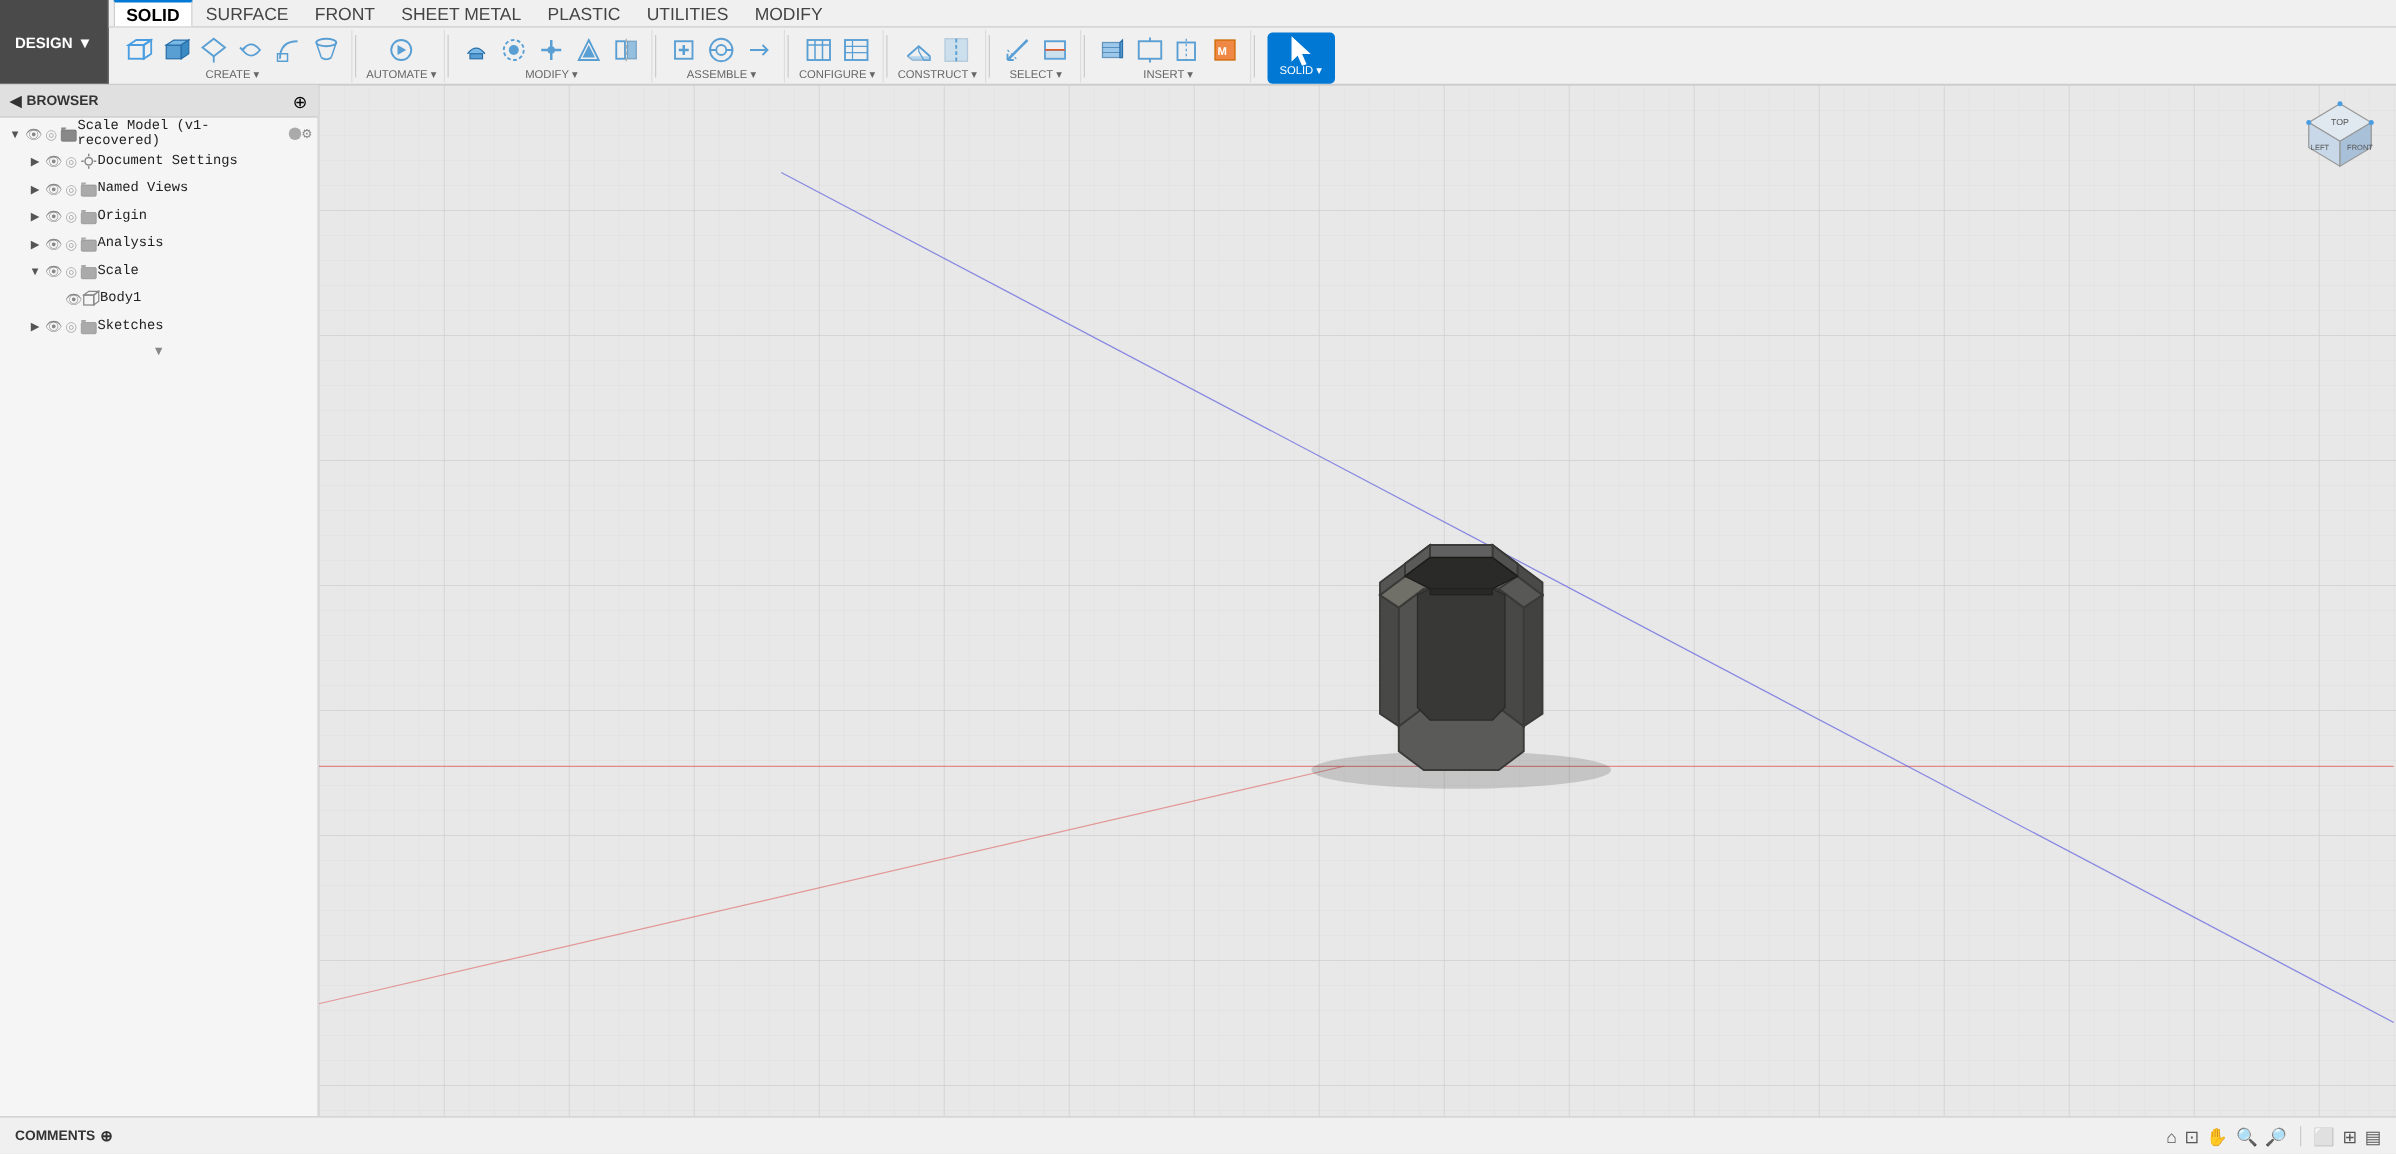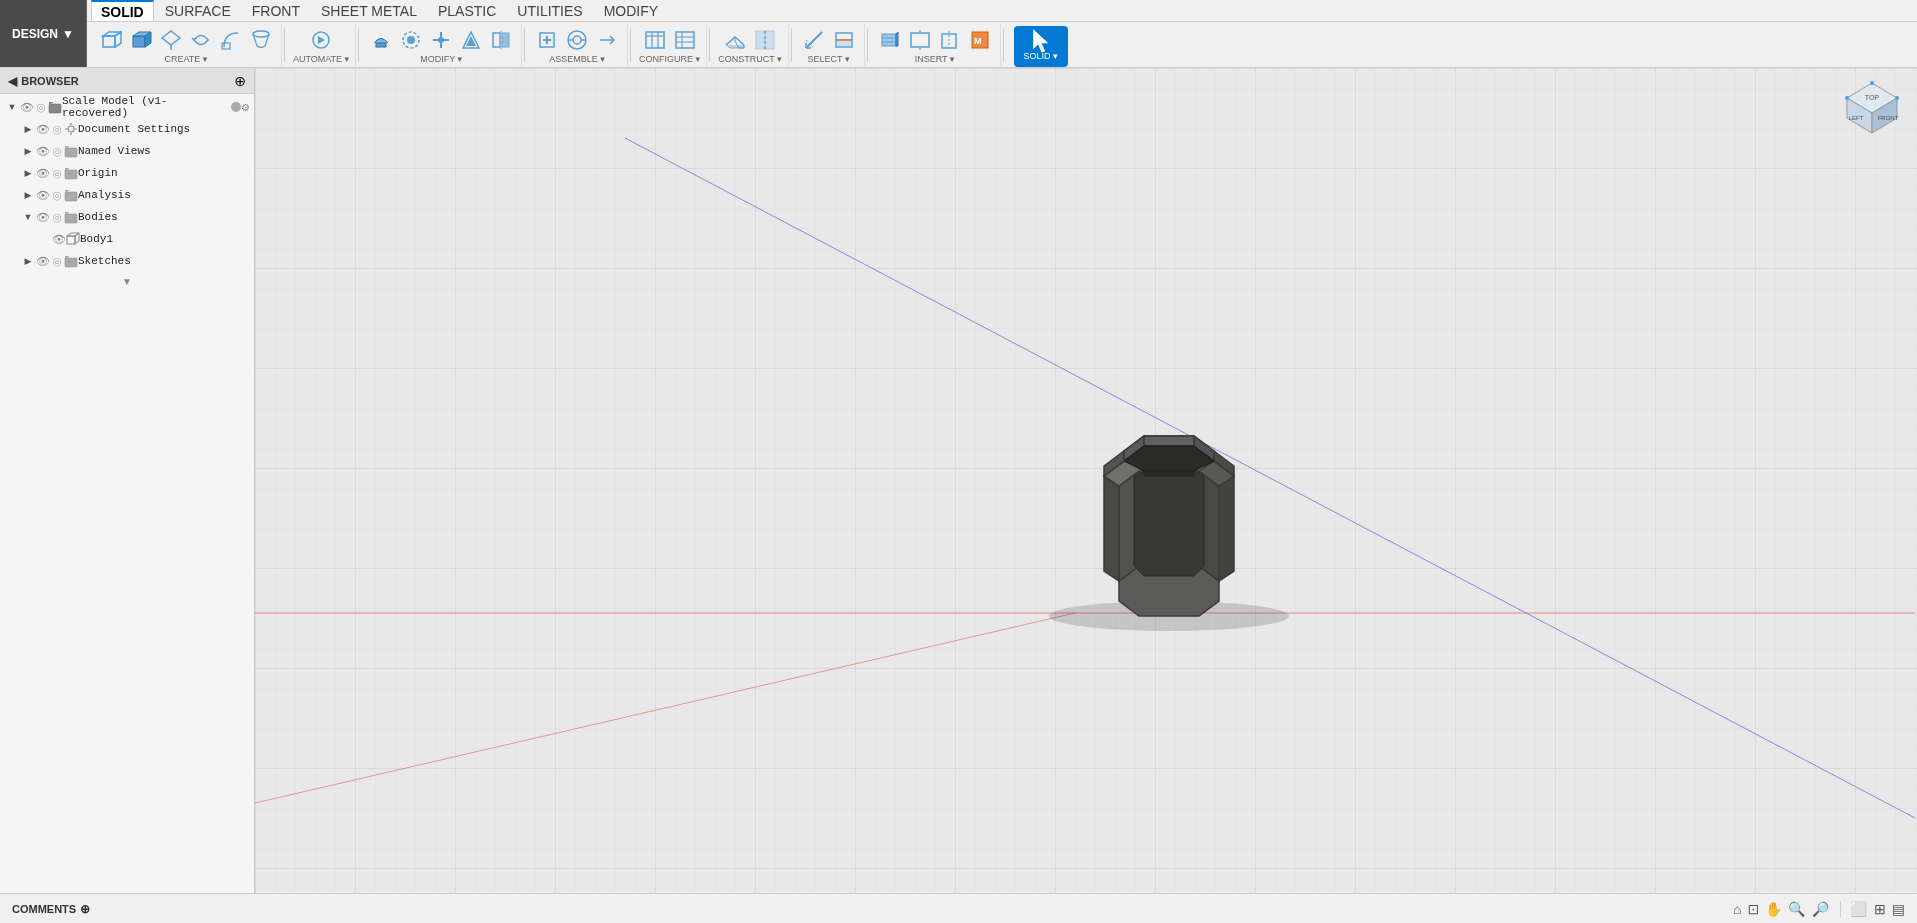--- a/index.html
+++ b/index.html
@@ -701,21 +701,21 @@
         <span class="tree-indent" style="width:20px;"></span>
         <span class="tree-arrow open"></span>
         <span class="eye-icon" style="color:#888;">👁</span>
         <span class="light-icon" style="color:#aaa;">◎</span>
         <span class="folder-icon" style="color:#aaa;">
           <svg width="14" height="14" viewBox="0 0 14 14">
               <rect x="1" y="4" width="12" height="9" rx="1" fill="#aaa" stroke="#888" stroke-width="0.5"></rect>
               <path d="M1 4 Q5 4 5 2 L1 2Z" fill="#aaa"></path>
             </svg>
         </span>
-        <span class="tree-label">Bodies</span>
+        <span class="tree-label">Scale</span>
       </div>
 
       <div class="tree-item">
         <span class="tree-indent" style="width:36px;"></span>
         <span class="tree-arrow empty"></span>
         <span class="eye-icon" style="color:#888;">👁</span>
         <span class="box-icon">
           <svg width="14" height="14" viewBox="0 0 14 14">
             <rect x="1" y="4" width="8" height="8" fill="none" stroke="#888" stroke-width="1"></rect>
             <path d="M1 4 L5 1 L13 1 L9 4Z" fill="none" stroke="#888" stroke-width="1"></path>

